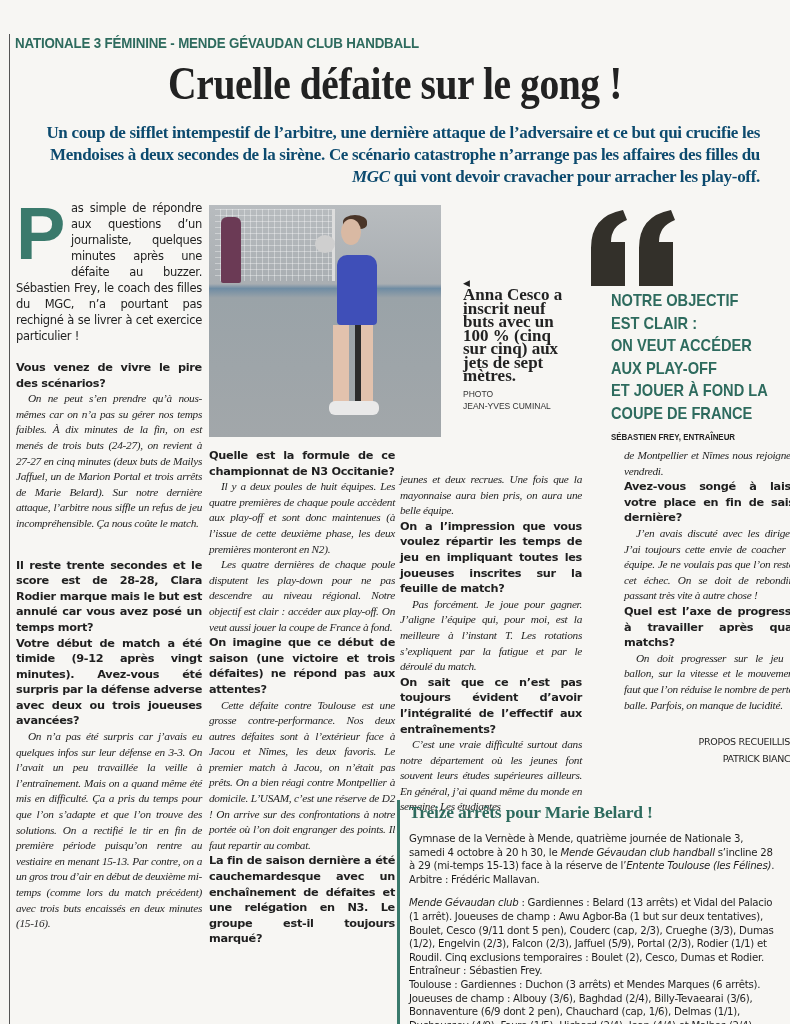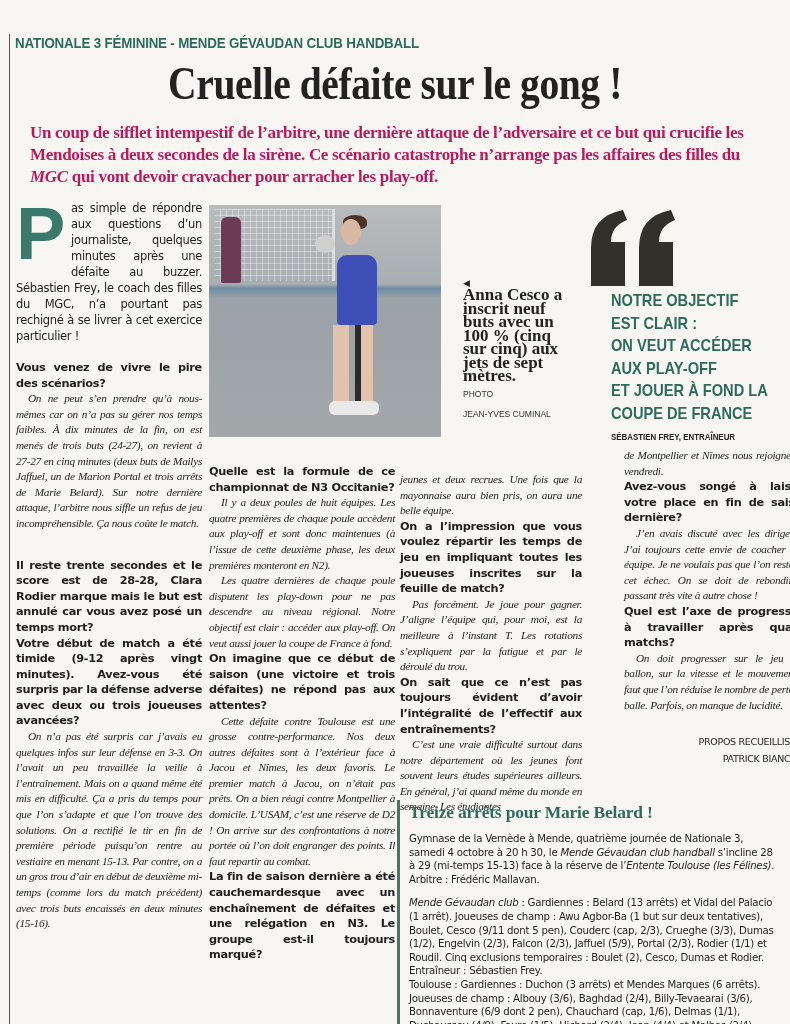--- a/index.html
+++ b/index.html
@@ -19,23 +19,23 @@
       font-size: 15.5px; color: #2e6b5e; letter-spacing: -0.2px;
       transform: scaleX(0.86); transform-origin: left top; white-space: nowrap;
     }
     .headline {
       position: absolute; left: 0; width: 790px; top: 56px; text-align: center;
       font-family: "Liberation Serif", serif; font-size: 46px; line-height: 56px;
       color: #222; letter-spacing: -0.5px;
       transform: scaleX(0.86); transform-origin: center top;
     }
     .lead {
-      position: absolute; left: 30px; width: 730px; top: 122px; text-align: left;
+      position: absolute; left: 30px; width: 730px; top: 122px; text-align: right;
       font-family: "Liberation Serif", serif; font-weight: bold; font-size: 17px; line-height: 22px;
-      color: #be185d; letter-spacing: -0.3px;
+      color: #0c4a6e; letter-spacing: -0.3px;
     }
     .lead em { font-style: italic; }
 
     .col { position: absolute; font-size: 11.3px; line-height: 15.6px; text-align: justify; letter-spacing: -0.3px; }
     .col p { margin: 0; }
     .q { font-weight: bold; margin-top: 12px; }
     .a { font-style: italic; text-indent: 12px; font-family: Liberation Serif, serif; }
     .col1 { left: 16px; top: 200px; width: 186px; }
     .col2 { left: 209px; top: 448px; width: 186px; }
     .col3 { left: 400px; top: 472px; width: 182px; }
@@ -121,53 +121,53 @@
     <div class="player-head"></div>
     <div class="player-body"></div>
     <div class="player-legs"></div>
     <div class="shoes"></div>
     <div class="ball"></div>
   </div>
   <div class="caption">
     <div class="arrow">◀</div>
     <div class="text">Anna Cesco a inscrit neuf buts avec un 100 % (cinq sur cinq) aux jets de sept mètres.</div>
     <div class="credit">PHOTO</div>
-    <div class="credit" style="margin-top:8px">JEAN-YVES CUMINAL</div>
+    <div class="credit" style="margin-top:0">JEAN-YVES CUMINAL</div>
   </div>
 
   <div class="quote-mark">
     <svg width="100" height="80" viewBox="0 0 100 80">
       <path d="M6 78 L6 40 Q6 8 38 2 L42 12 Q26 18 26 34 L40 34 L40 78 Z" fill="#33302a"></path>
       <path d="M54 78 L54 40 Q54 8 86 2 L90 12 Q74 18 74 34 L88 34 L88 78 Z" fill="#33302a"></path>
     </svg>
   </div>
   <div class="pullquote">
     <div>NOTRE OBJECTIF</div>
     <div>EST CLAIR :</div>
     <div>ON VEUT ACCÉDER</div>
     <div>AUX PLAY-OFF</div>
     <div>ET JOUER À FOND LA</div>
     <div>COUPE DE FRANCE</div>
   </div>
   <div class="pull-author">SÉBASTIEN FREY, ENTRAÎNEUR</div>
 
   <div class="col col2">
-    <p class="q" style="margin-top:16px">Quelle est la formule de ce championnat de N3 Occitanie?</p>
+    <p class="q" style="margin-top:0">Quelle est la formule de ce championnat de N3 Occitanie?</p>
     <p class="a">Il y a deux poules de huit équipes. Les quatre premières de chaque poule accèdent aux play-off et sont donc maintenues (à l’issue de cette deuxième phase, les deux premières monteront en N2).</p>
     <p class="a">Les quatre dernières de chaque poule disputent les play-down pour ne pas descendre au niveau régional. Notre objectif est clair : accéder aux play-off. On veut aussi jouer la coupe de France à fond.</p>
     <p class="q">On imagine que ce début de saison (une victoire et trois défaites) ne répond pas aux attentes?</p>
     <p class="a">Cette défaite contre Toulouse est une grosse contre-performance. Nos deux autres défaites sont à l’extérieur face à Jacou et Nîmes, les deux favoris. Le premier match à Jacou, on n’était pas prêts. On a bien réagi contre Montpellier à domicile. L’USAM, c’est une réserve de D2 ! On arrive sur des confrontations à notre portée où l’on doit engranger des points. Il faut repartir au combat.</p>
     <p class="q">La fin de saison dernière a été cauchemardesque avec un enchaînement de défaites et une relégation en N3. Le groupe est-il toujours marqué?</p>
 
   </div>
 
   <div class="col col3">
     <p class="a" style="text-indent:0">jeunes et deux recrues. Une fois que la mayonnaise aura bien pris, on aura une belle équipe.</p>
     <p class="q">On a l’impression que vous voulez répartir les temps de jeu en impliquant toutes les joueuses inscrites sur la feuille de match?</p>
-    <p class="a">Pas forcément. Je joue pour gagner. J’aligne l’équipe qui, pour moi, est la meilleure à l’instant T. Les rotations s’expliquent par la fatigue et par le déroulé du trou.</p>
+    <p class="a">Pas forcément. Je joue pour gagner. J’aligne l’équipe qui, pour moi, est la meilleure à l’instant T. Les rotations s’expliquent par la fatigue et par le déroulé du match.</p>
     <p class="q">On sait que ce n’est pas toujours évident d’avoir l’intégralité de l’effectif aux entraînements?</p>
     <p class="a">C’est une vraie difficulté surtout dans notre département où les jeunes font souvent leurs études supérieures ailleurs. En général, j’ai quand même du monde en semaine. Les étudiantes</p>
   </div>
 
   <div class="col col4">
     <p class="a" style="text-indent:0">de Montpellier et Nîmes nous rejoignent le vendredi.</p>
     <p class="q">Avez-vous songé à laisser votre place en fin de saison dernière?</p>
     <p class="a">J’en avais discuté avec les dirigeants. J’ai toujours cette envie de coacher cette équipe. Je ne voulais pas que l’on reste sur cet échec. On se doit de rebondir en passant très vite à autre chose !</p>
     <p class="q">Quel est l’axe de progression à travailler après quatre matchs?</p>
     <p class="a">On doit progresser sur le jeu sans ballon, sur la vitesse et le mouvement. Il faut que l’on réduise le nombre de pertes de balle. Parfois, on manque de lucidité.</p>

